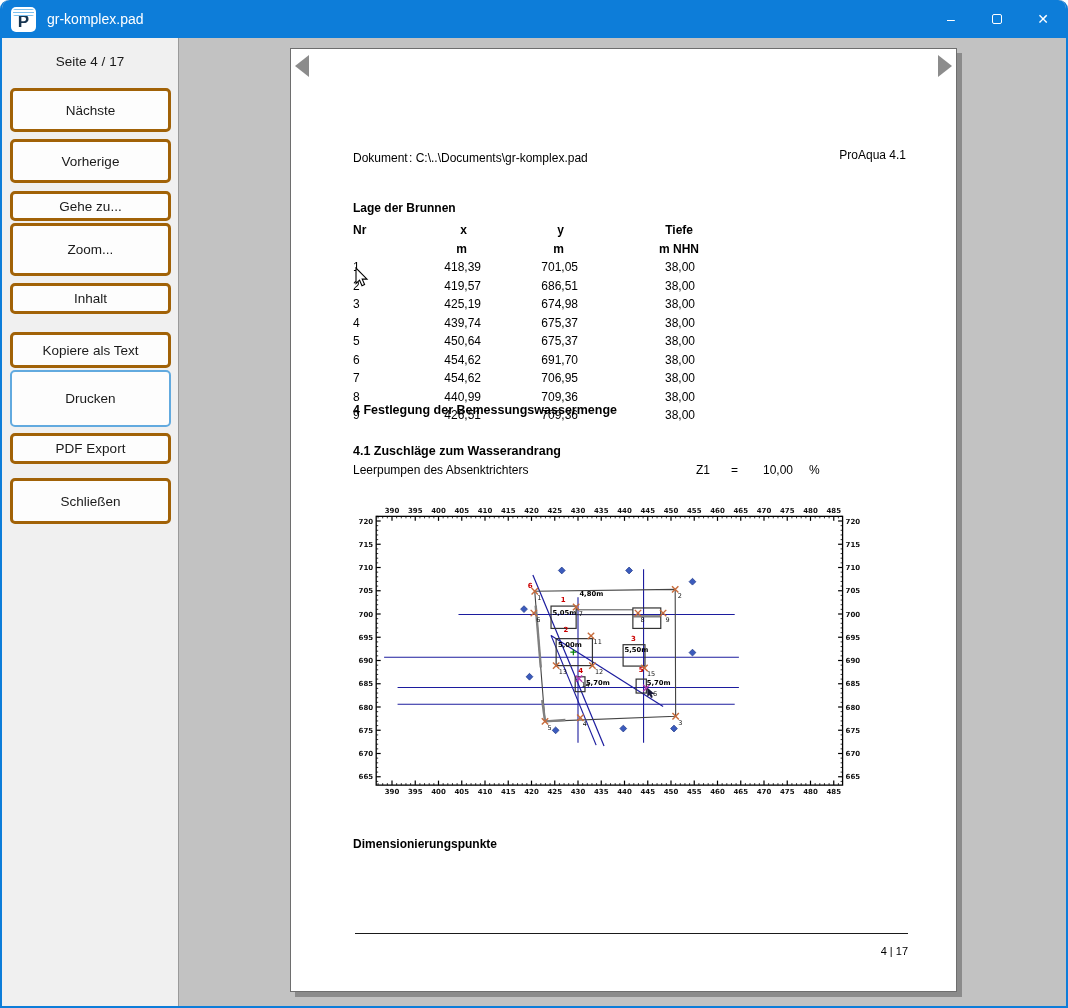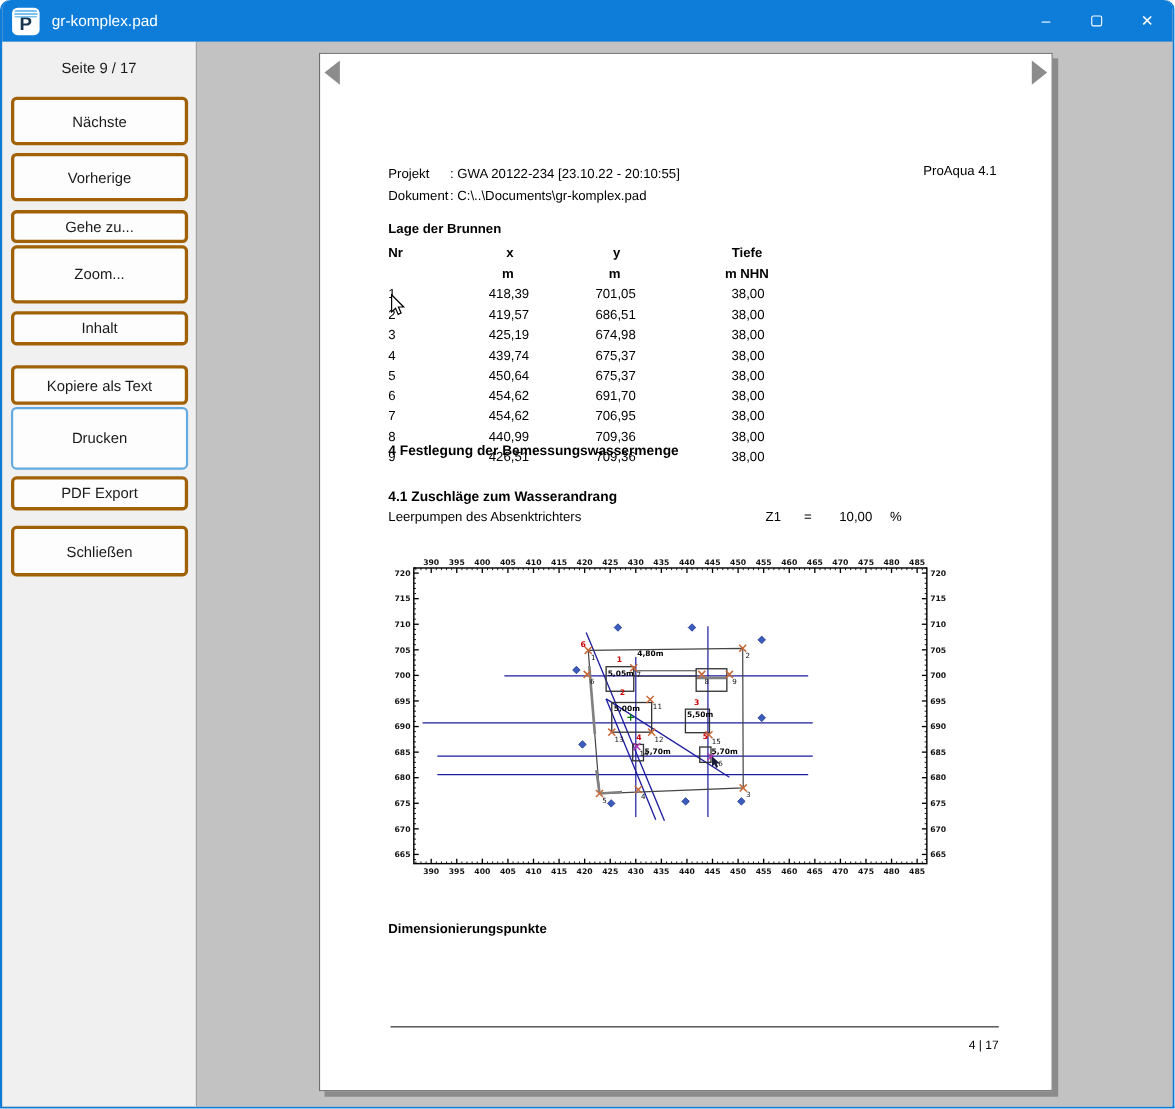--- a/index.html
+++ b/index.html
@@ -76,42 +76,39 @@
       <div class="win-btn">
         <span class="max-box"></span>
       </div>
       <div class="win-btn">
         <span>✕</span>
       </div>
     </div>
   </div>
 
   <div class="sidebar">
-    <div class="page-indicator">Seite 9 / 17</div>
+    <div class="page-indicator">Seite 4 / 17</div>
     <div class="sbtn" style="top:50px;height:44px;">Nächste</div>
     <div class="sbtn" style="top:101px;height:44px;">Vorherige</div>
     <div class="sbtn" style="top:153px;height:30px;">Gehe zu...</div>
     <div class="sbtn" style="top:185px;height:53px;">Zoom...</div>
     <div class="sbtn" style="top:245px;height:31px;">Inhalt</div>
     <div class="sbtn" style="top:294px;height:36px;">Kopiere als Text</div>
     <div class="sbtn" style="top:395px;height:31px;">PDF Export</div>
     <div class="sbtn active" style="top:332px;height:57px;">Drucken</div>
     <div class="sbtn" style="top:440px;height:46px;">Schließen</div>
   </div>
 
   <div class="main">
     <div class="page doc">
 
       <div class="nav-arrow left"></div>
       <div class="nav-arrow right"></div>
 
       <div class="abs" style="left:62px;top:99px;line-height:20px;">
-        <div>
-          <span style="display:inline-block;width:56px;">Projekt</span><span>: GWA 20122-234  [23.10.22 - 20:10:55]</span>
-        </div>
         <div>
           <span style="display:inline-block;width:56px;">Dokument</span><span>: C:\..\Documents\gr-komplex.pad</span>
         </div>
       </div>
       <div class="abs" style="right:50px;top:99px;">ProAqua 4.1</div>
 
       <div class="abs b" style="left:62px;top:152px;">Lage der Brunnen</div>
       <div class="abs" style="left:62px;top:172px;width:360px;">
         <div class="trow" id="t-head">
             <span class="b">Nr</span>

